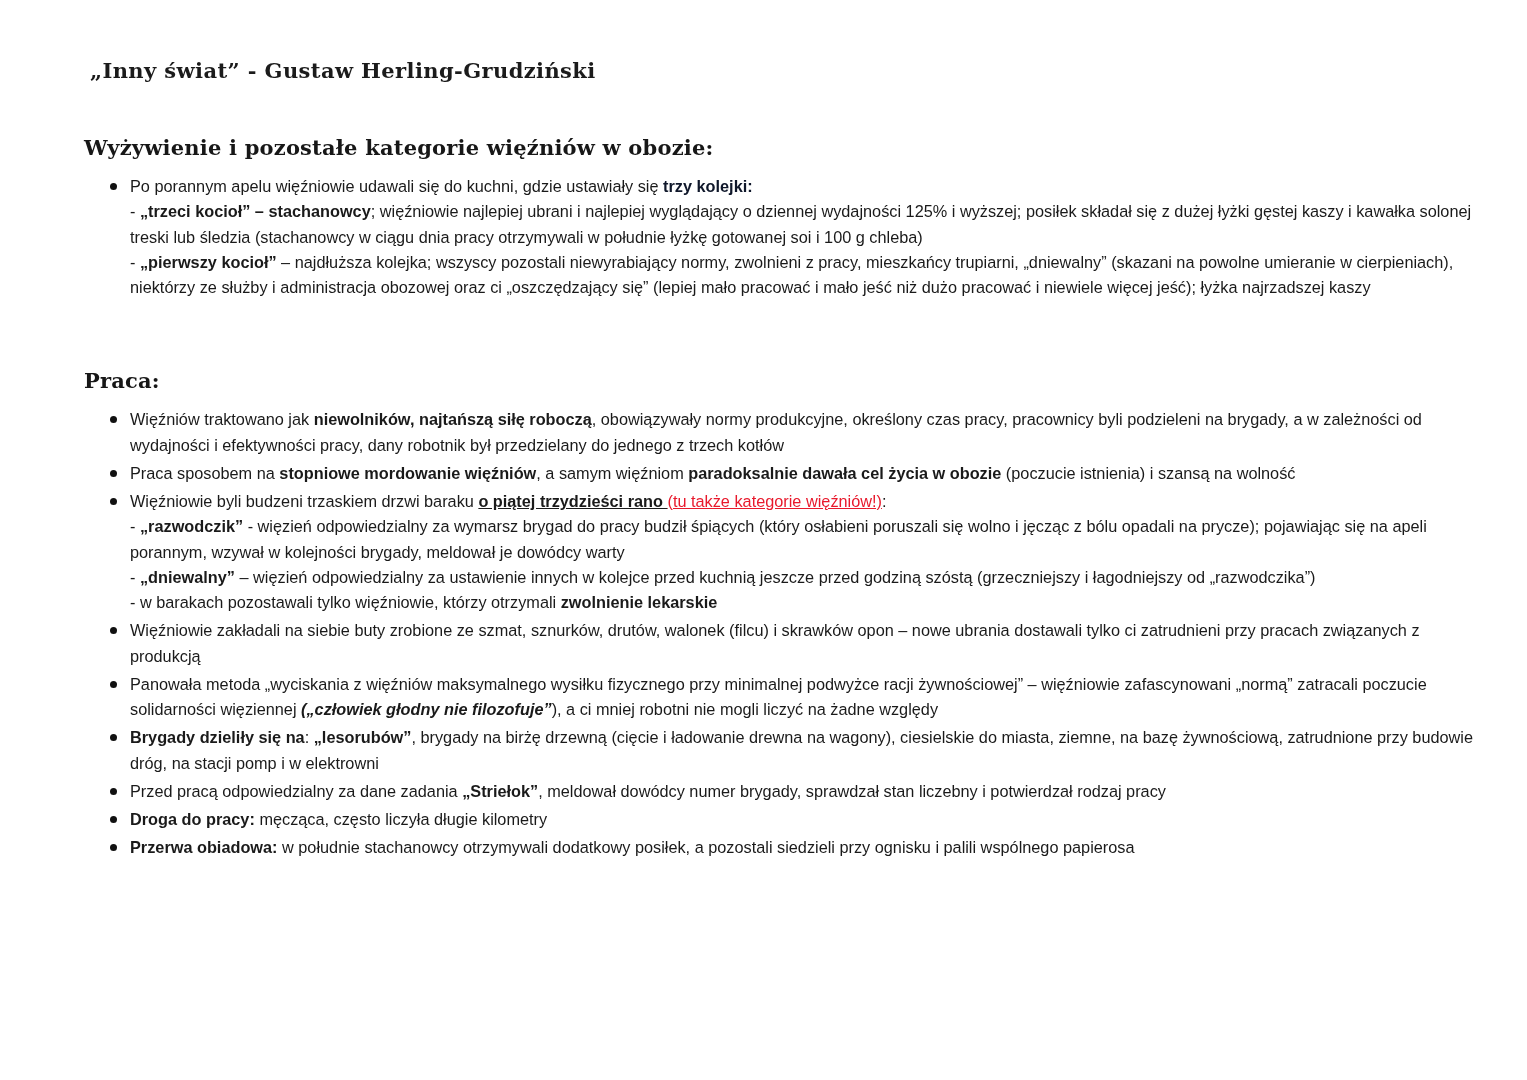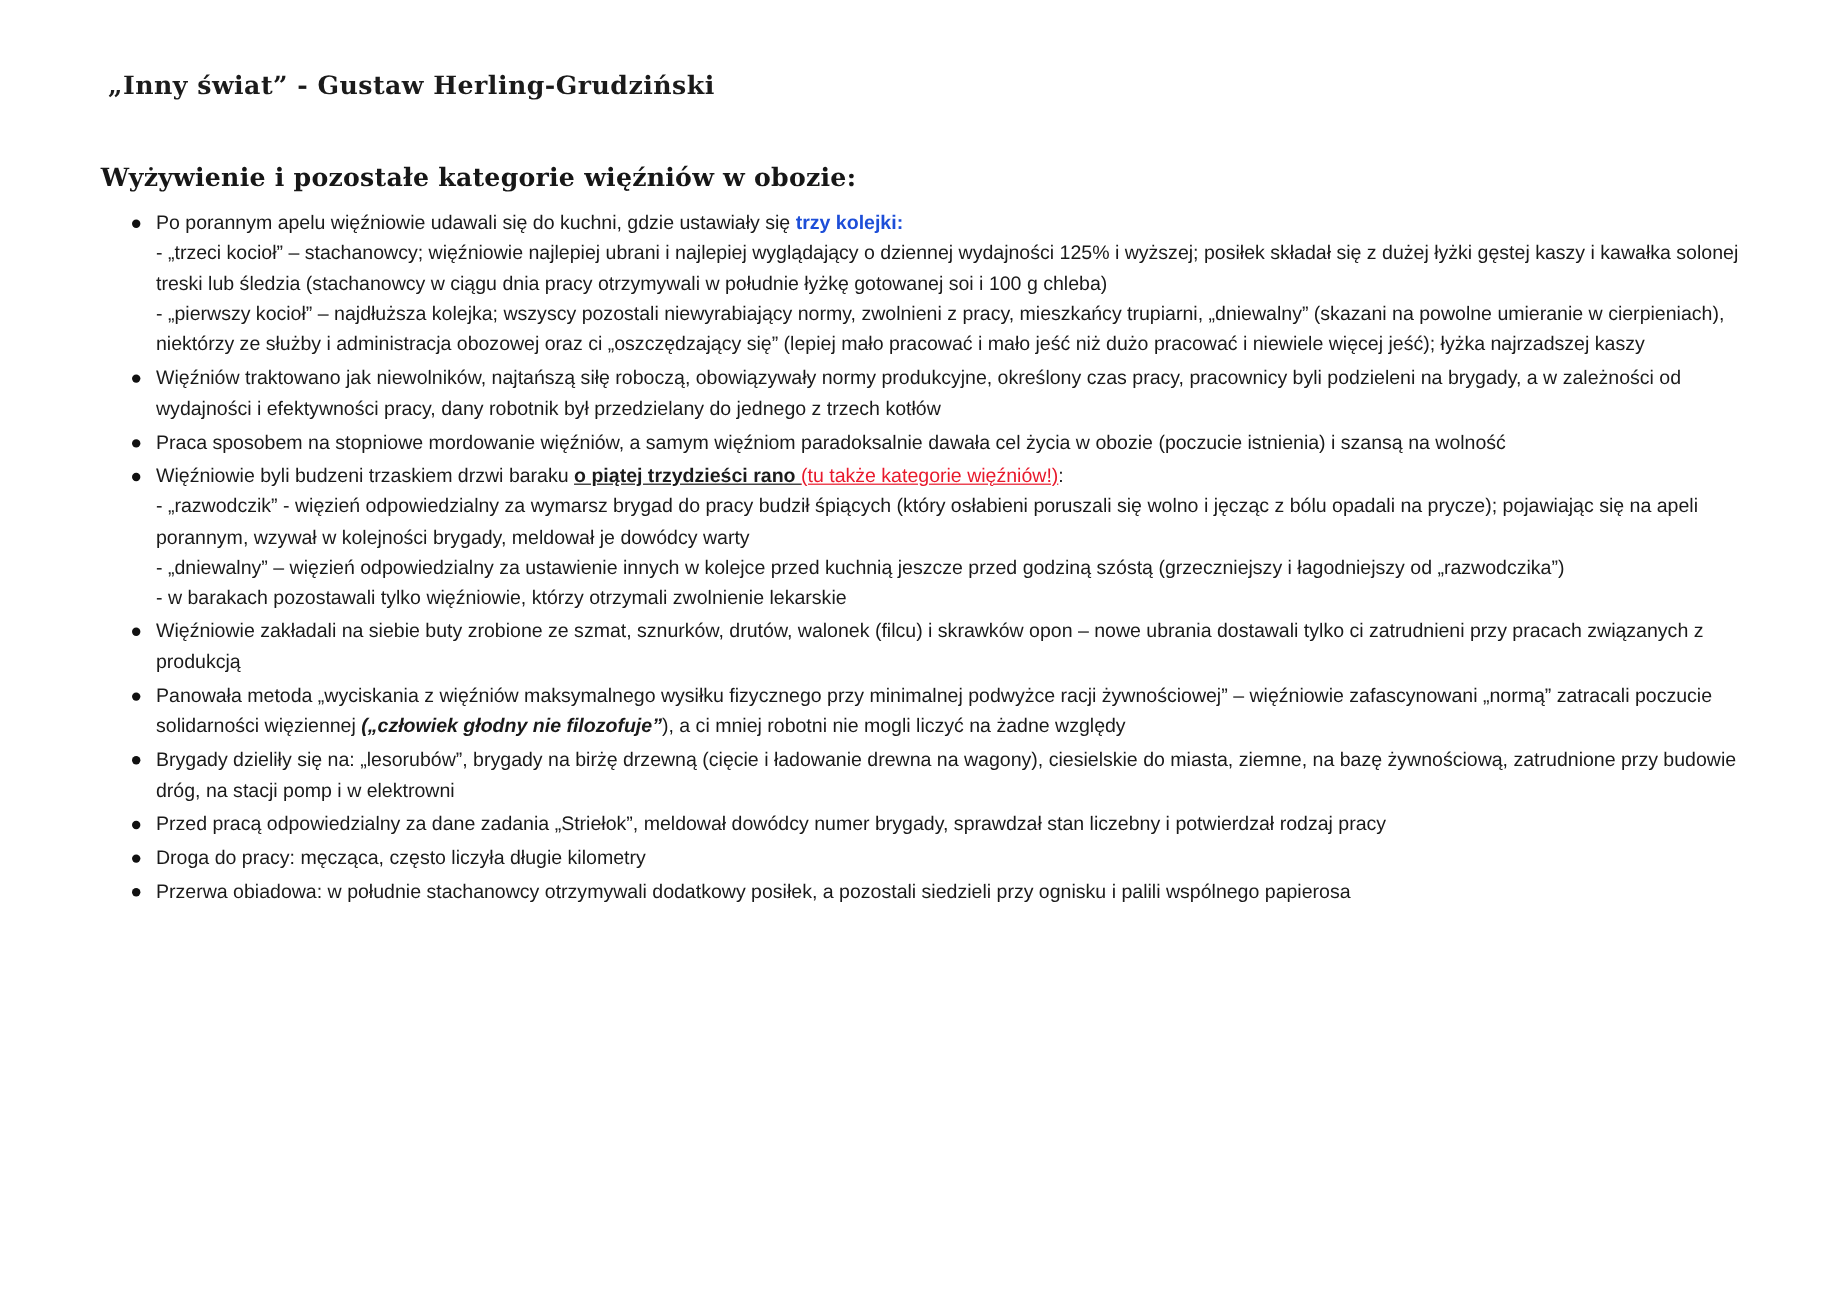--- a/index.html
+++ b/index.html
@@ -59,43 +59,44 @@
     left: 28px;
     top: 9px;
     width: 7px;
     height: 7px;
     border-radius: 50%;
     background: #111;
   }
   .sub {
     display: block;
   }
-  .b { font-weight: normal; }
+  .b { font-weight: bold; }
   .bi { font-weight: bold; font-style: italic; }
-  .red { color: #1d4ed8; font-weight: bold; }
+  .red { color: #0f172a; font-weight: bold; }
   .red-u { color: #e8192c; font-weight: normal; text-decoration: underline; }
   .bu { font-weight: bold; text-decoration: underline; }
 </style>
 </head>
 <body>
 
 <div class="page">
 
   <h1 class="doc-title">„Inny świat” - Gustaw Herling-Grudziński</h1>
 
   <h2 class="section-heading">Wyżywienie i pozostałe kategorie więźniów w obozie:</h2>
 
   <ul class="bullets">
     <li>
       <span class="sub"><span>Po porannym apelu więźniowie udawali się do kuchni, gdzie ustawiały się </span><span class="red">trzy kolejki:</span></span>
       <span class="sub"><span>- </span><span class="b">„trzeci kocioł” – stachanowcy</span><span>; więźniowie najlepiej ubrani i najlepiej wyglądający o dziennej wydajności 125% i wyższej; posiłek składał się z dużej łyżki gęstej kaszy i kawałka solonej treski lub śledzia (stachanowcy w ciągu dnia pracy otrzymywali w południe łyżkę gotowanej soi i 100 g chleba)</span></span>
       <span class="sub"><span>- </span><span class="b">„pierwszy kocioł”</span><span> – najdłuższa kolejka; wszyscy pozostali niewyrabiający normy, zwolnieni z pracy, mieszkańcy trupiarni, „dniewalny” (skazani na powolne umieranie w cierpieniach), niektórzy ze służby i administracja obozowej oraz ci „oszczędzający się” (lepiej mało pracować i mało jeść niż dużo pracować i niewiele więcej jeść); łyżka najrzadszej kaszy</span></span>
     </li>
   </ul>
 
+  <h2 class="section-heading second">Praca:</h2>
 
   <ul class="bullets">
 
     <li>
       <span>Więźniów traktowano jak </span><span class="b">niewolników, najtańszą siłę roboczą</span><span>, obowiązywały normy produkcyjne, określony czas pracy, pracownicy byli podzieleni na brygady, a w zależności od wydajności i efektywności pracy, dany robotnik był przedzielany do jednego z trzech kotłów</span>
     </li>
 
     <li>
       <span>Praca sposobem na </span><span class="b">stopniowe mordowanie więźniów</span><span>, a samym więźniom </span><span class="b">paradoksalnie dawała cel życia w obozie</span><span> (poczucie istnienia) i szansą na wolność</span>
     </li>

